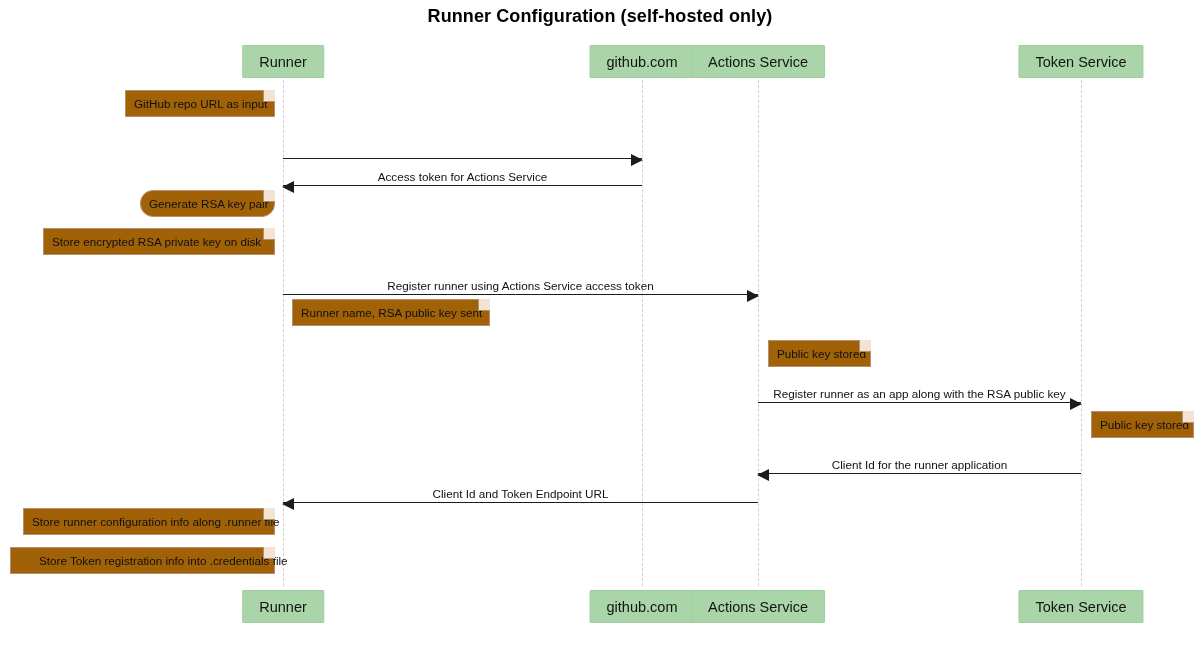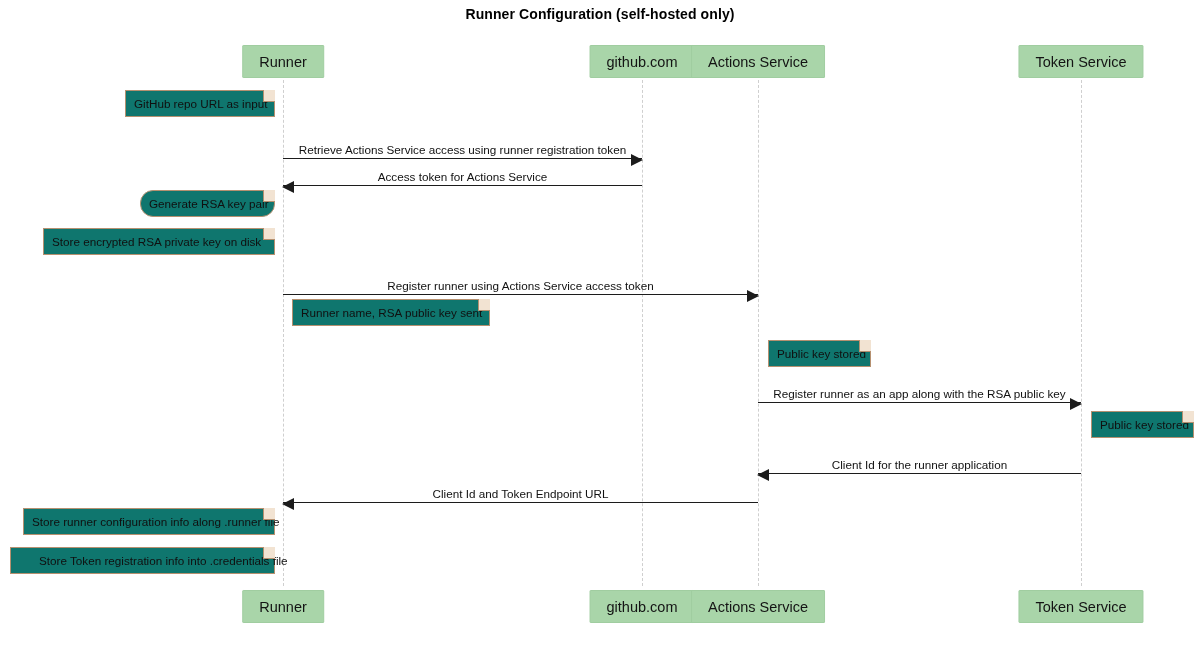--- a/index.html
+++ b/index.html
@@ -22,21 +22,21 @@
     height: 647px;
   }
 
   
   .diagram-title {
     position: absolute;
     left: 0;
     top: 6px;
     width: 1200px;
     text-align: center;
-    font-size: 14px;
+    font-size: 18px;
     font-weight: bold;
     color: #000000;
     letter-spacing: 0.1px;
   }
 
   
   .lifeline {
     position: absolute;
     width: 0;
     border-left: 1.6px dashed #cfcfcf;
@@ -101,21 +101,21 @@
     text-align: center;
     font-size: 11.7px;
     color: #111111;
     white-space: nowrap;
     line-height: 13px;
   }
 
   
   .note {
     position: absolute;
-    background: #0f766e;
+    background: #a16207;
     border: 1px solid #b59070;
     font-size: 11.7px;
     color: #101010;
     padding: 5px 9px 5px 8px;
     box-sizing: border-box;
     white-space: nowrap;
     line-height: 15px;
     z-index: 5;
   }
   
@@ -155,21 +155,20 @@
   <div id="participants-bottom">
       <div class="participant" style="left: 283px; top: 590px;"><span>Runner</span></div>
       <div class="participant" style="left: 642px; top: 590px;"><span>github.com</span></div>
       <div class="participant" style="left: 758px; top: 590px;"><span>Actions Service</span></div>
       <div class="participant" style="left: 1081px; top: 590px;"><span>Token Service</span></div>
     </div>
   <div id="messages">
       <div class="message" style="left: 283px; width: 359px; top: 129px;">
         <div class="msg-line"></div>
         <div class="msg-head right"></div>
-        <div class="msg-label">Retrieve Actions Service access using runner registration token</div>
       </div>
       <div class="message" style="left: 283px; width: 359px; top: 156px;">
         <div class="msg-line"></div>
         <div class="msg-head left"></div>
         <div class="msg-label">Access token for Actions Service</div>
       </div>
       <div class="message" style="left: 283px; width: 475px; top: 265px;">
         <div class="msg-line"></div>
         <div class="msg-head right"></div>
         <div class="msg-label">Register runner using Actions Service access token</div>

